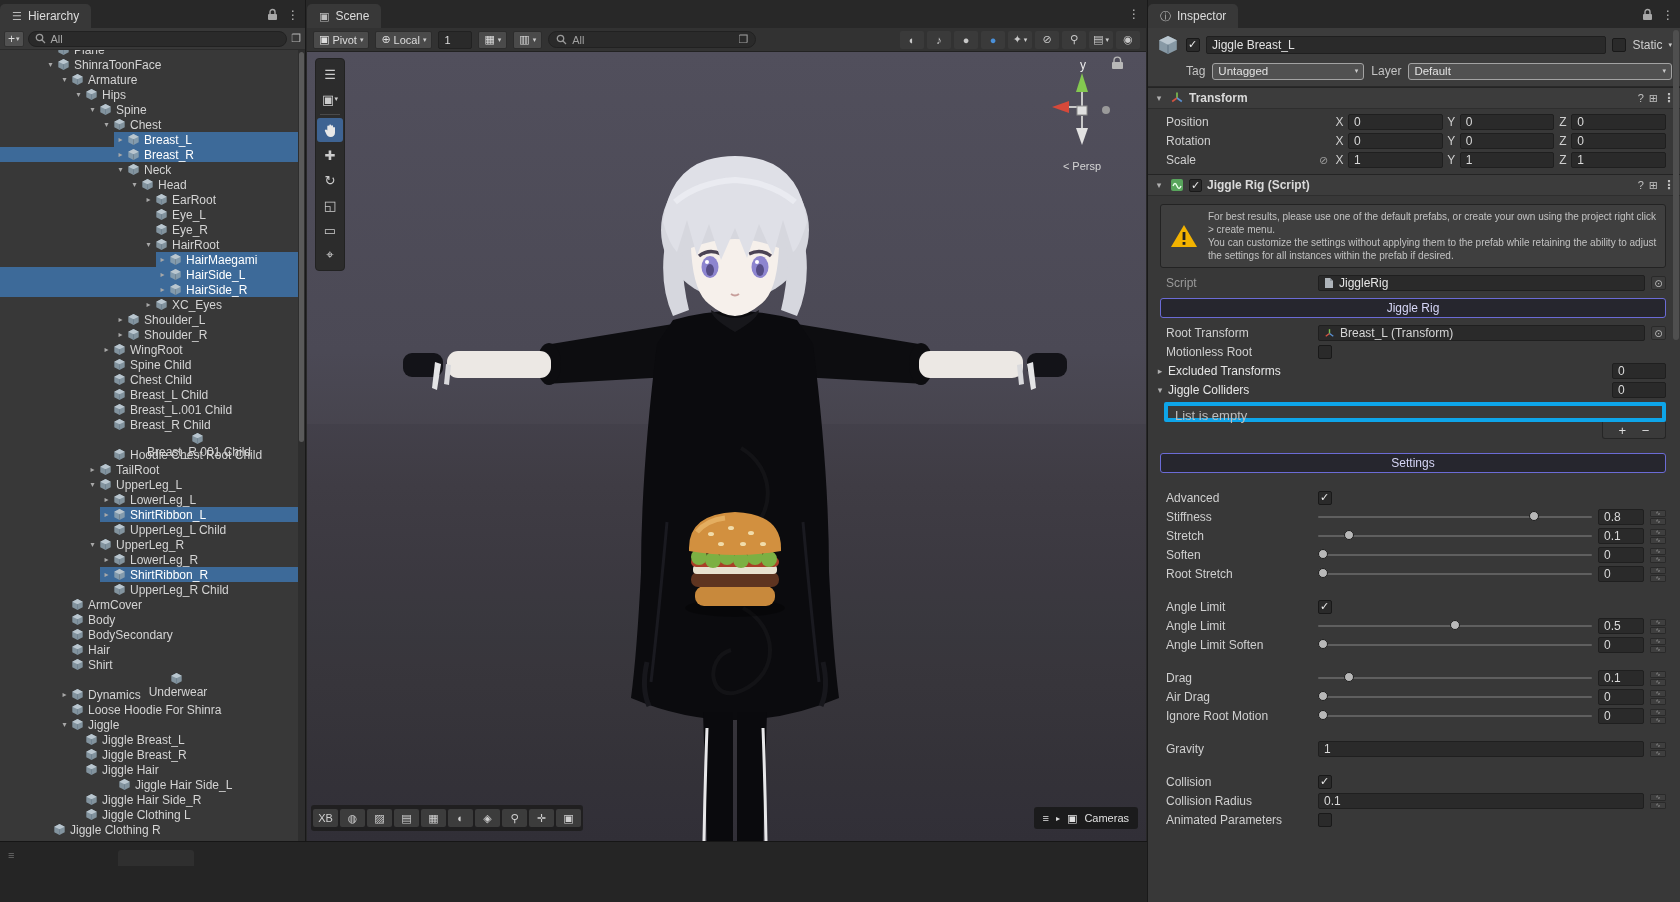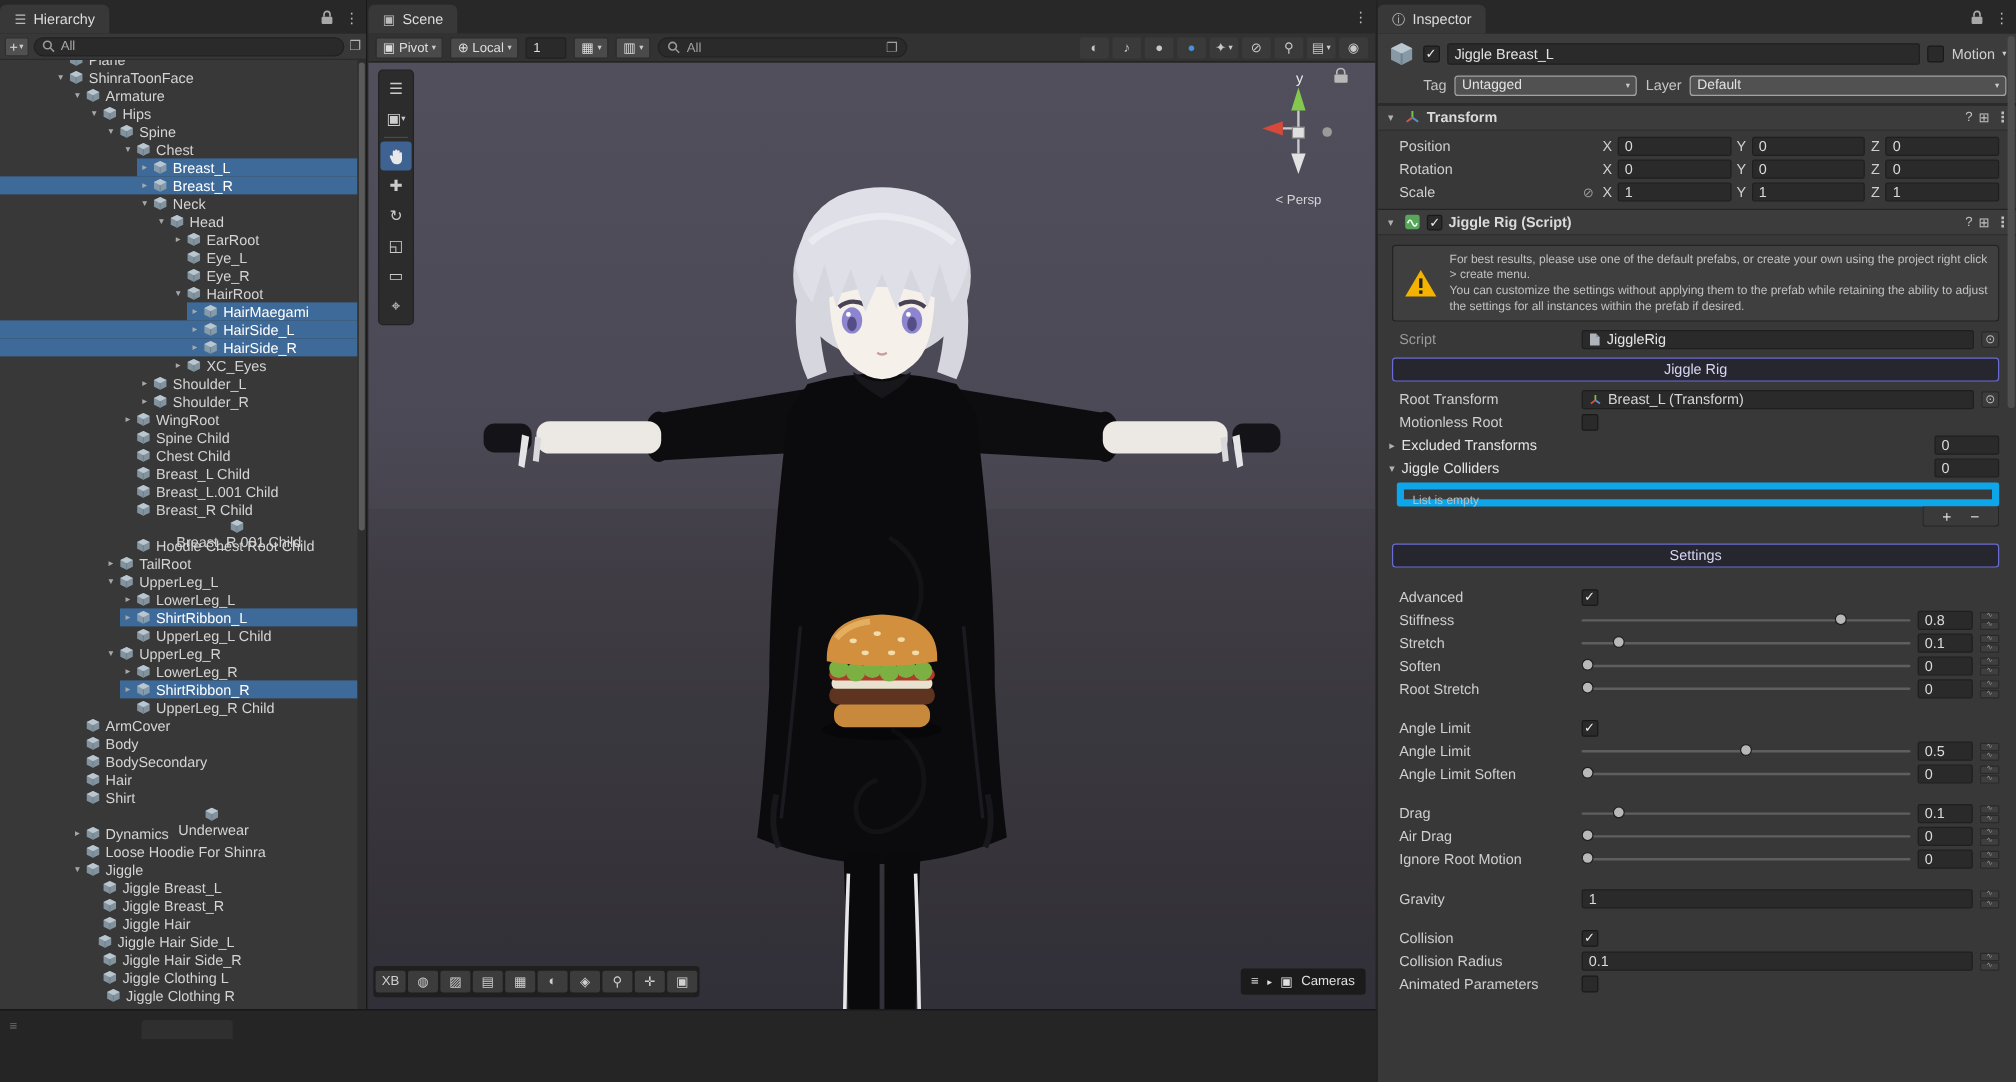--- a/index.html
+++ b/index.html
@@ -69,21 +69,21 @@
 .helpbox{margin:8px 14px 0 12px;background:#3f3f3f;border:1px solid #232323;border-radius:3px;display:flex;gap:9px;padding:5px 8px;font-size:10px;line-height:13px;color:#c2c2c2;align-items:center}
 .objrow{display:flex;align-items:center;height:18px;margin:1px 0;padding:0 14px 0 18px;gap:6px;font-size:12px}
 .objlabel{width:146px;flex:none;color:#cfcfcf}
 .objfield{flex:1;height:16px;background:#2a2a2a;border:1px solid #1f1f1f;border-radius:2px;display:flex;align-items:center;gap:5px;padding:0 5px;color:#d6d6d6}
 .objfield.dis{color:#e5e5e5}
 .pickbtn{width:15px;height:14px;background:#3c3c3c;border:1px solid #2a2a2a;border-radius:2px;color:#bbb;font-size:10px;display:flex;align-items:center;justify-content:center;flex:none}
 .accentbtn{margin:6px 14px 0 12px;height:20px;border:1px solid #6b6bd6;border-radius:3px;background:#26262e;color:#d6d6f6;font-size:12px;display:flex;align-items:center;justify-content:center}
 .foldrow{display:flex;align-items:center;height:18px;margin:1px 0;padding:0 14px 0 6px;font-size:12px;gap:2px}
 .flabel{flex:1;color:#e5e5e5}
 .fvalue{width:54px;height:16px;background:#2a2a2a;border:1px solid #1f1f1f;border-radius:2px;padding:0 5px;display:flex;align-items:center;color:#dadada}
-.listbox{margin:3px 14px 0 16px;height:20px;background:#3a3a3a;border:6px solid #0ea5e9;border-radius:2px;font-size:10px;color:#bdbdbd;padding-left:7px;line-height:19px}
+.listbox{margin:3px 14px 0 16px;height:20px;background:#3a3a3a;border:4px solid #0ea5e9;border-radius:2px;font-size:13px;color:#bdbdbd;padding-left:7px;line-height:19px}
 .listfooter{display:flex;justify-content:flex-end;margin:0 14px 4px 16px}
 .pmbox{width:64px;height:17px;background:#3a3a3a;border:1px solid #262626;border-top:none;border-radius:0 0 3px 3px;display:flex;align-items:center;justify-content:space-evenly;color:#ddd;font-size:13px}
 .params{margin-top:16px}
 .prow{display:flex;align-items:center;height:18px;margin-bottom:1px;padding:0 14px 0 18px;font-size:12px;gap:6px}
 .plabel{width:146px;flex:none;color:#cfcfcf}
 .pgap{height:14px}
 .ptrack{flex:1;position:relative;height:18px}
 .ptrack::before{content:"";position:absolute;left:0;right:0;top:8px;height:2px;background:#5f5f5f;border-radius:1px}
 .phandle{position:absolute;top:3px;width:10px;height:10px;border-radius:50%;background:#b8b8b8;border:1px solid #1e1e1e}
 .pvalue{width:46px;height:16px;background:#2a2a2a;border:1px solid #1f1f1f;border-radius:2px;padding:0 5px;display:flex;align-items:center;color:#dadada;flex:none}
@@ -661,21 +661,21 @@
           <span class="arrow"></span>
           <span class="cube">
             <svg viewBox="0 0 14 14" width="13" height="13">
               <path d="M7 1.2 12.6 4v6L7 12.8 1.4 10V4Z" fill="#8fa3b0" opacity=".85"></path>
               <path d="M7 1.2 12.6 4 7 6.8 1.4 4Z" fill="#b9c6cf"></path>
               <path d="M7 6.8V12.8" stroke="#6f8290" stroke-width="1"></path>
             </svg>
           </span>
           <span>Jiggle Hair</span>
         </div>
-        <div class="hrow" style="padding-left: 68px;">
+        <div class="hrow" style="padding-left: 105px;">
           <span class="arrow"></span>
           <span class="cube">
             <svg viewBox="0 0 14 14" width="13" height="13">
               <path d="M7 1.2 12.6 4v6L7 12.8 1.4 10V4Z" fill="#8fa3b0" opacity=".85"></path>
               <path d="M7 1.2 12.6 4 7 6.8 1.4 4Z" fill="#b9c6cf"></path>
               <path d="M7 6.8V12.8" stroke="#6f8290" stroke-width="1"></path>
             </svg>
           </span>
           <span>Jiggle Hair Side_L</span>
         </div>
@@ -694,21 +694,21 @@
           <span class="arrow"></span>
           <span class="cube">
             <svg viewBox="0 0 14 14" width="13" height="13">
               <path d="M7 1.2 12.6 4v6L7 12.8 1.4 10V4Z" fill="#8fa3b0" opacity=".85"></path>
               <path d="M7 1.2 12.6 4 7 6.8 1.4 4Z" fill="#b9c6cf"></path>
               <path d="M7 6.8V12.8" stroke="#6f8290" stroke-width="1"></path>
             </svg>
           </span>
           <span>Jiggle Clothing L</span>
         </div>
-        <div class="hrow" style="padding-left: 40px; margin-left: 35px;">
+        <div class="hrow" style="padding-left: 40px;">
           <span class="arrow"></span>
           <span class="cube">
             <svg viewBox="0 0 14 14" width="13" height="13">
               <path d="M7 1.2 12.6 4v6L7 12.8 1.4 10V4Z" fill="#8fa3b0" opacity=".85"></path>
               <path d="M7 1.2 12.6 4 7 6.8 1.4 4Z" fill="#b9c6cf"></path>
               <path d="M7 6.8V12.8" stroke="#6f8290" stroke-width="1"></path>
             </svg>
           </span>
           <span>Jiggle Clothing R</span>
         </div>
@@ -955,21 +955,21 @@
         <span class="go-icon">
           <svg viewBox="0 0 14 14" width="22" height="22">
               <path d="M7 1.2 12.6 4v6L7 12.8 1.4 10V4Z" fill="#8fa3b0" opacity=".9"></path>
               <path d="M7 1.2 12.6 4 7 6.8 1.4 4Z" fill="#b9c6cf"></path>
               <path d="M7 6.8V12.8" stroke="#6f8290" stroke-width="1"></path>
             </svg>
         </span>
         <span class="cb on"></span>
         <span class="namefield">Jiggle Breast_L</span>
         <span class="cb"></span>
-        <span class="static-lbl">Motion</span>
+        <span class="static-lbl">Static</span>
         <span class="caretsm">▾</span>
       </div>
       <div class="ins-row2">
         <span class="dim">Tag</span>
         <span class="dd" style="width:152px">
           <span>Untagged</span>
           <span class="ddcaret">▾</span>
         </span>
         <span class="dim">Layer</span>
         <span class="dd" style="flex:1">

